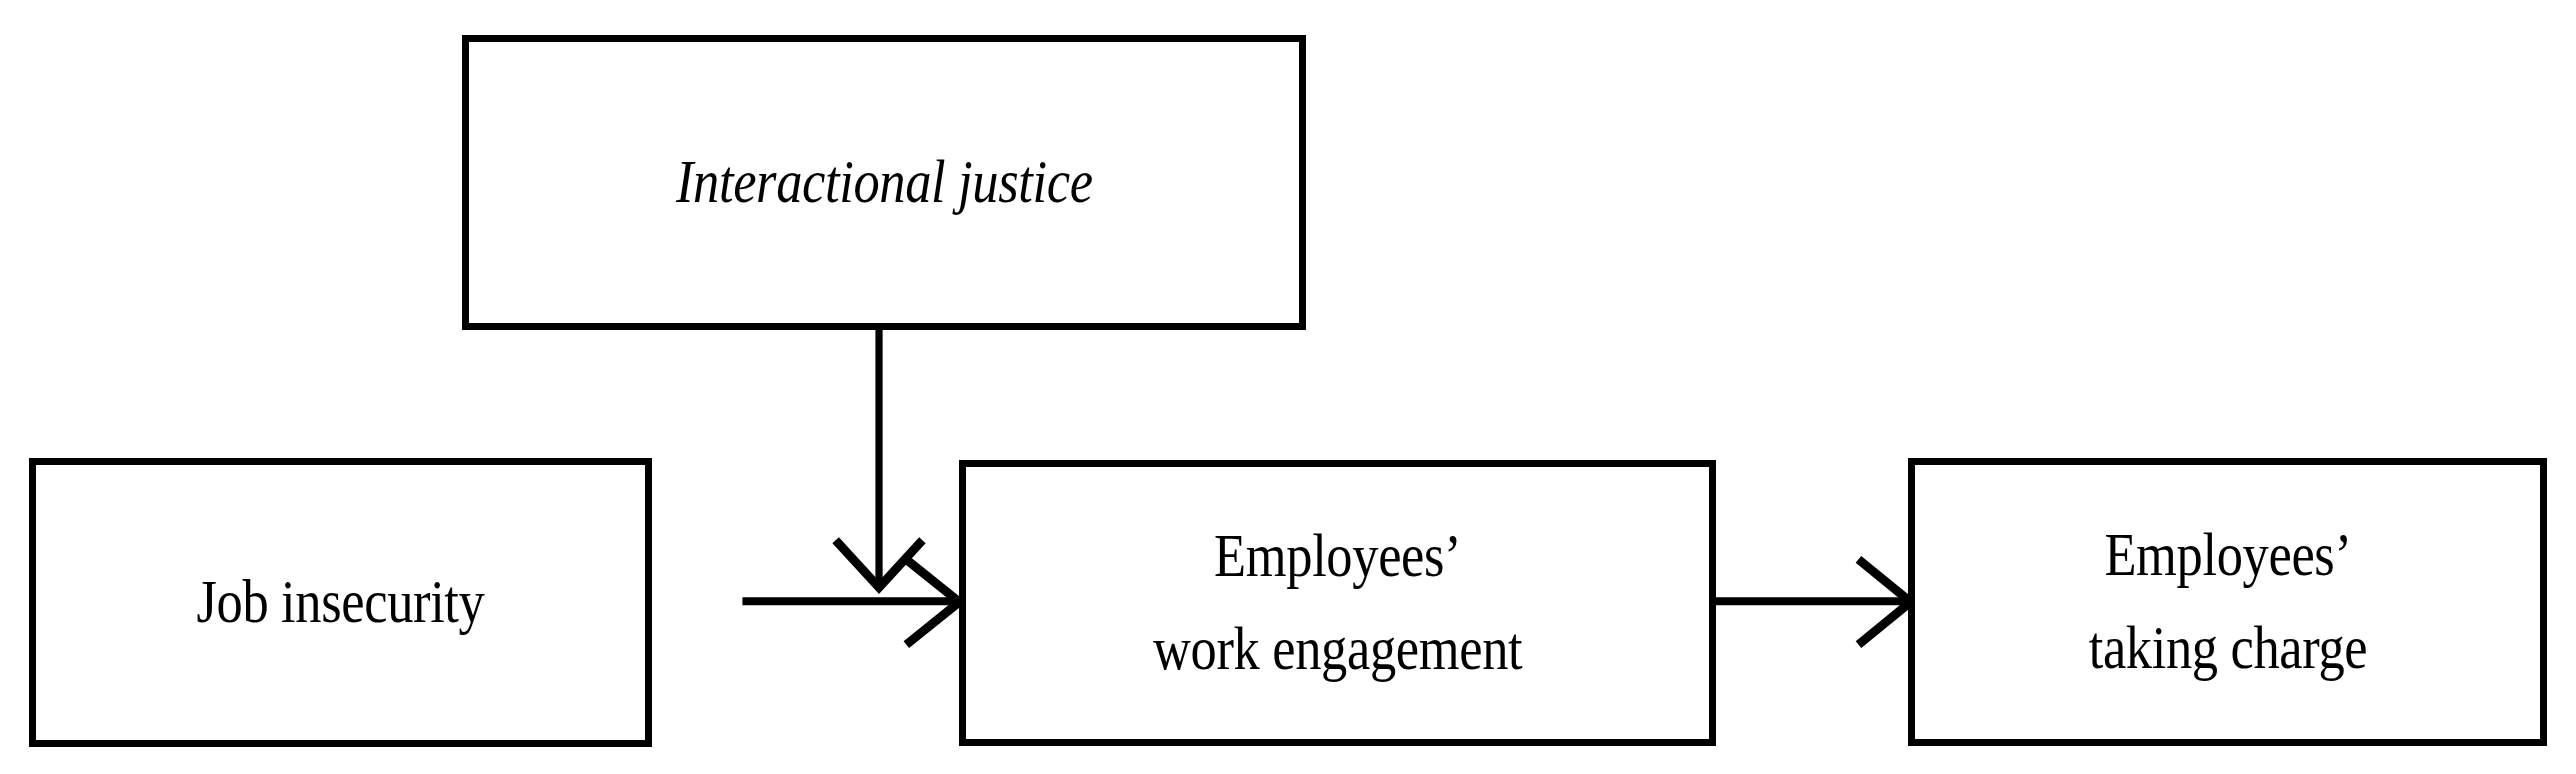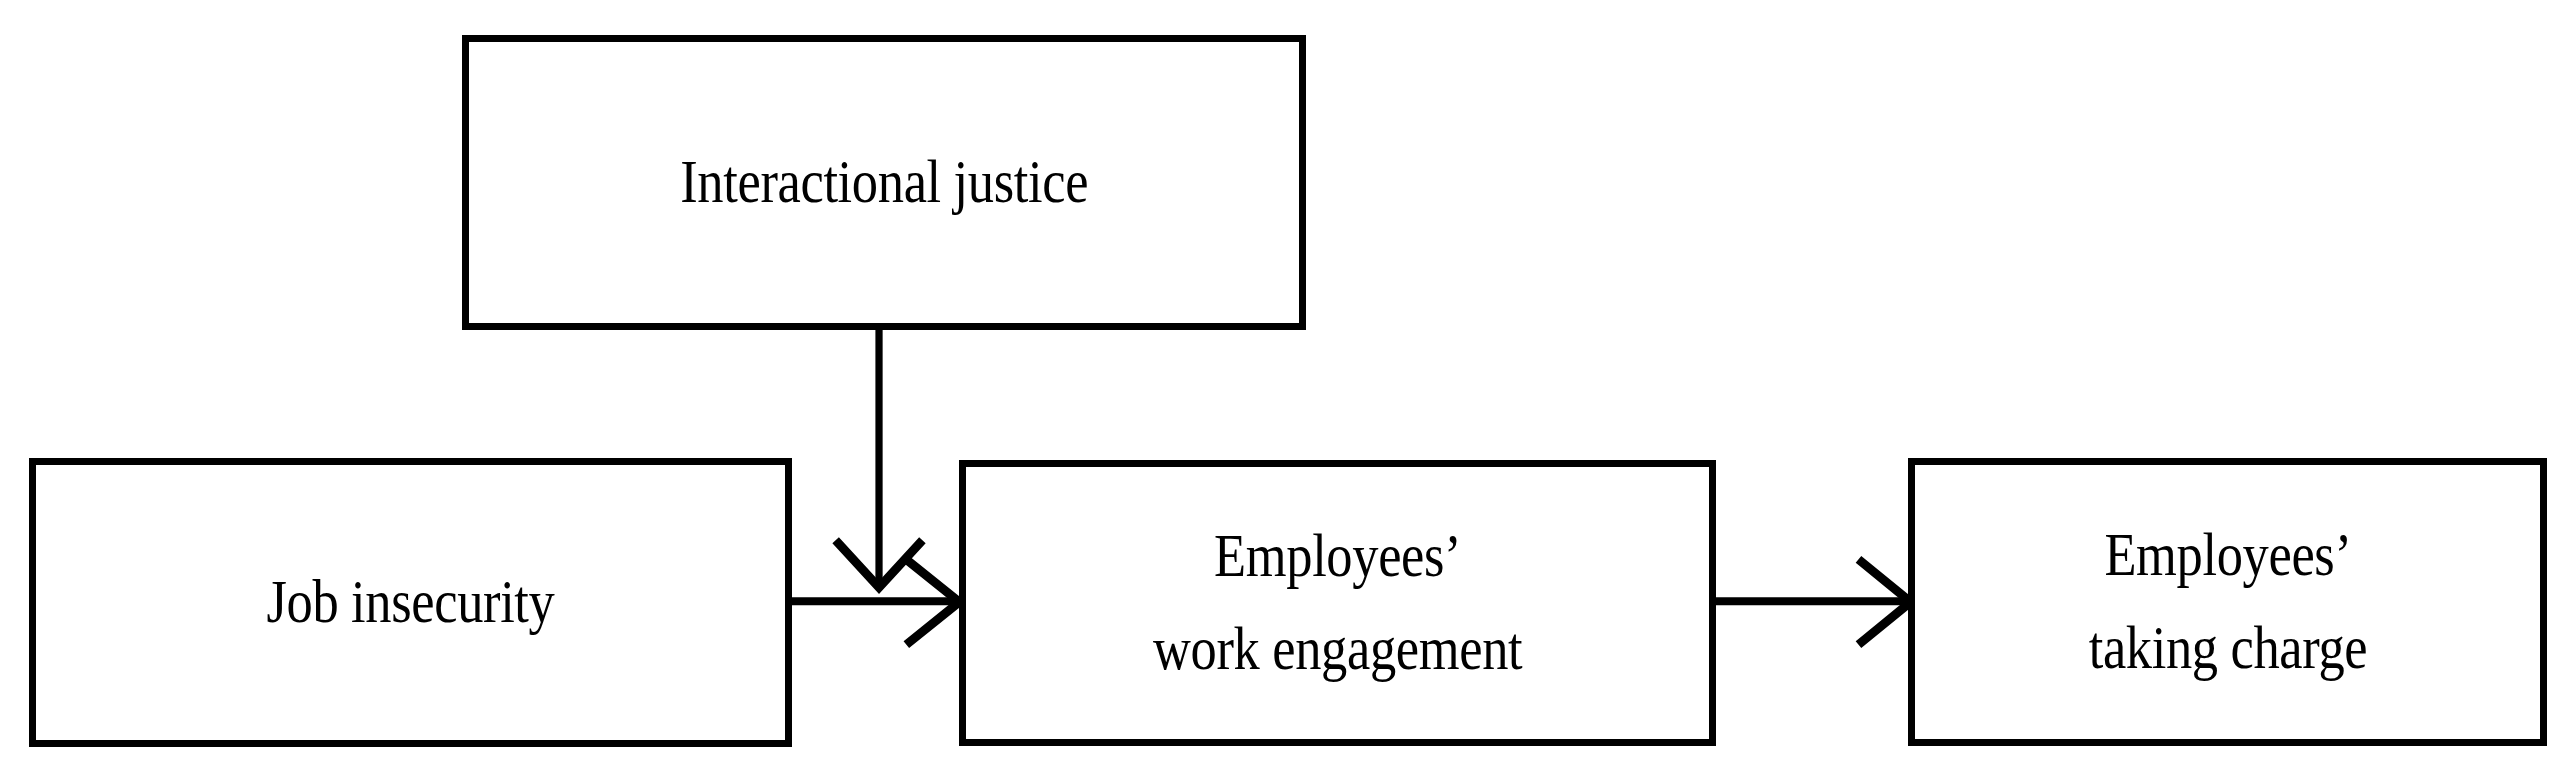--- a/index.html
+++ b/index.html
@@ -38,25 +38,26 @@
     transform: scaleX(0.86);
     transform-origin: center center;
     white-space: pre-line;
     font-weight: 400;
   }
   #node-interactional-justice {
     left: 462px;
     top: 35px;
     width: 844px;
     height: 295px;
+    font-style: italic;
   }
   #node-job-insecurity {
     left: 29px;
     top: 458px;
-    width: 763px;
+    width: 623px;
     height: 289px;
   }
   #node-work-engagement {
     left: 959px;
     top: 460px;
     width: 757px;
     height: 286px;
   }
   #node-taking-charge {
     left: 1908px;

